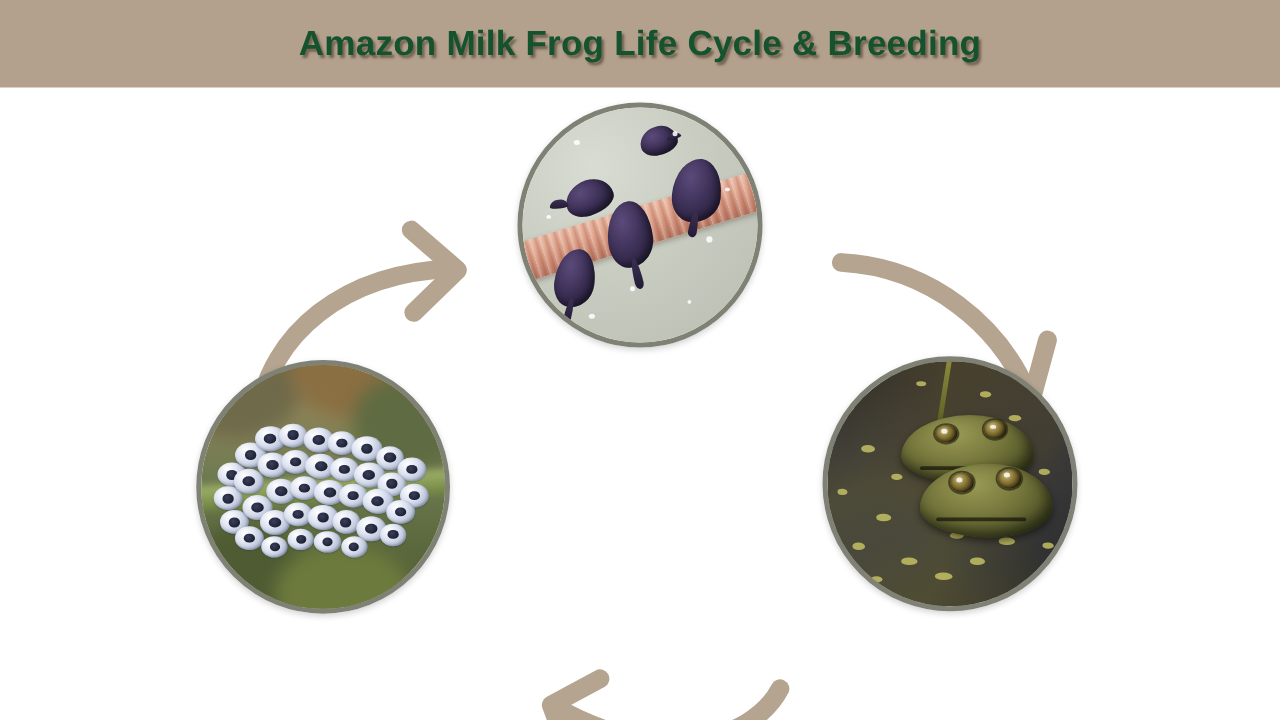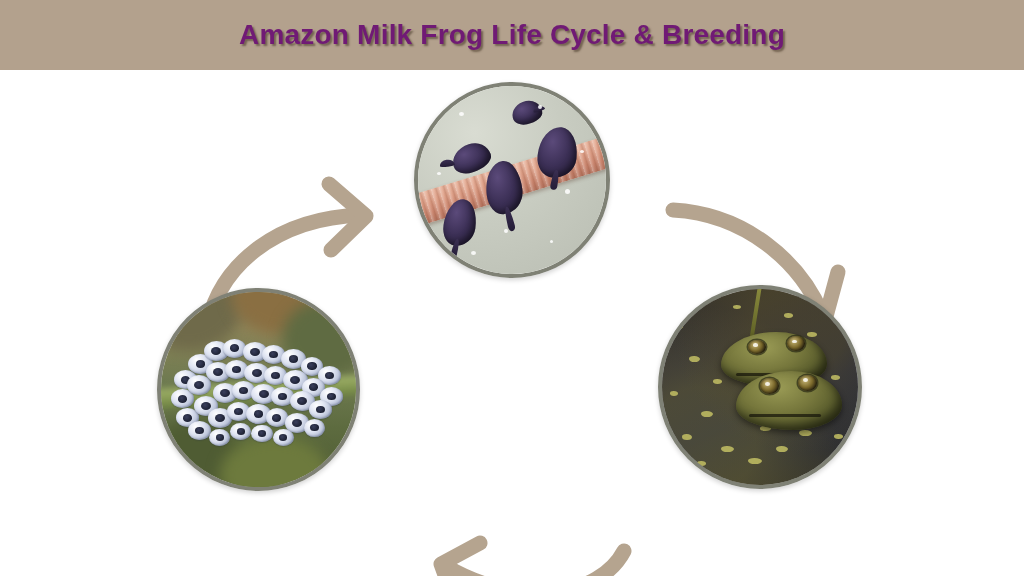--- a/index.html
+++ b/index.html
@@ -12,21 +12,21 @@
   }
   .page{ position:relative; width:1024px; height:576px; background:#ffffff; overflow:hidden; }
 
   
   .header-bar{
     position:absolute; left:0; top:0; width:1024px; height:70px;
     background:#b3a18d;
     display:flex; align-items:center; justify-content:center;
   }
   .header-title{
-    color:#701a75;
+    color:#14532d;
     font-size:28px;
     font-weight:bold;
     letter-spacing:0.2px;
     text-shadow:2px 2px 2px rgba(60,45,30,0.55);
     white-space:nowrap;
   }
 
   
   .cycle-stage{ position:absolute; left:0; top:70px; width:1024px; height:506px; }
 

